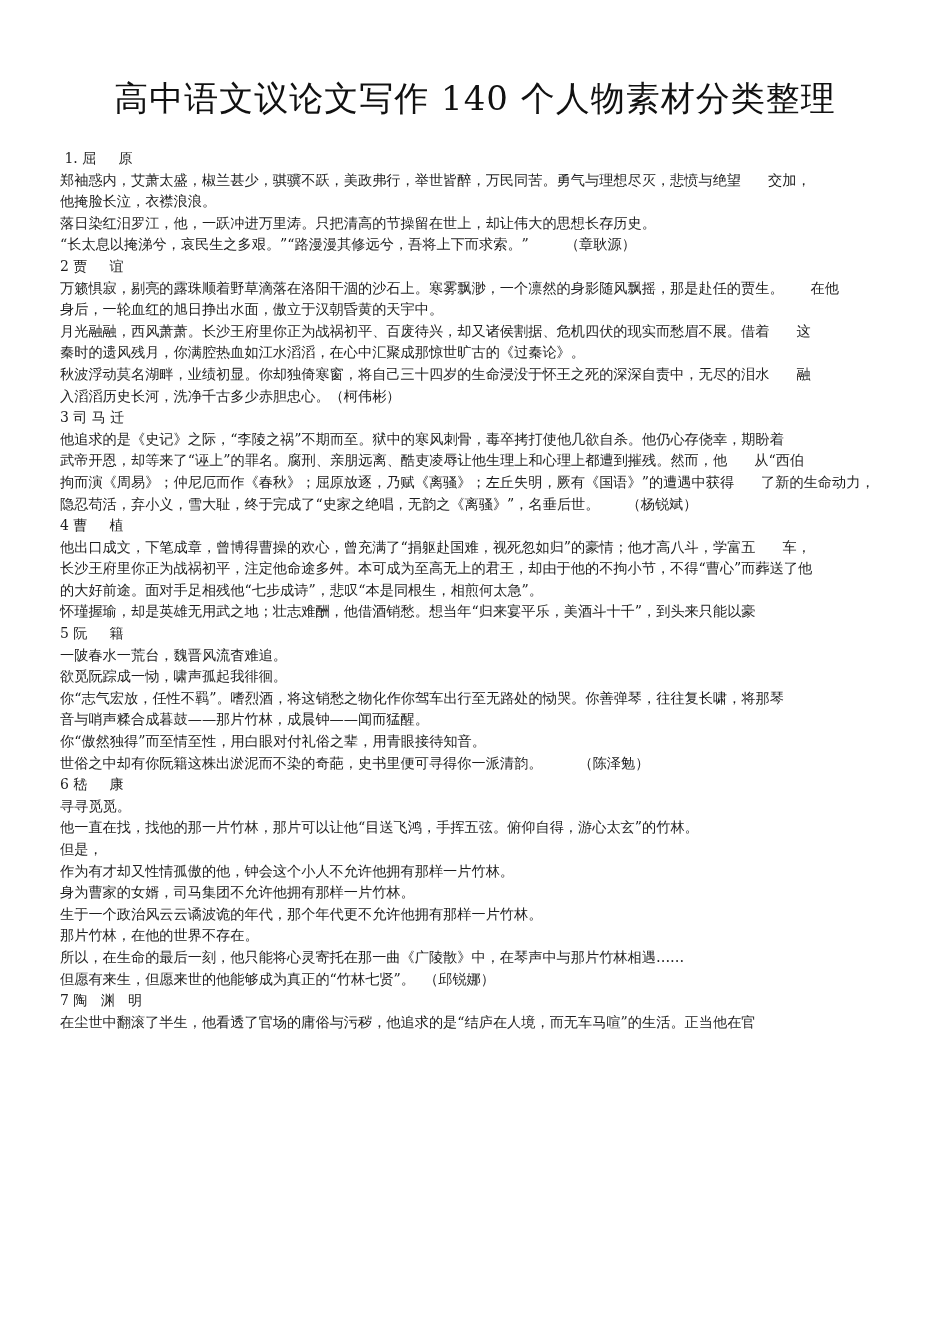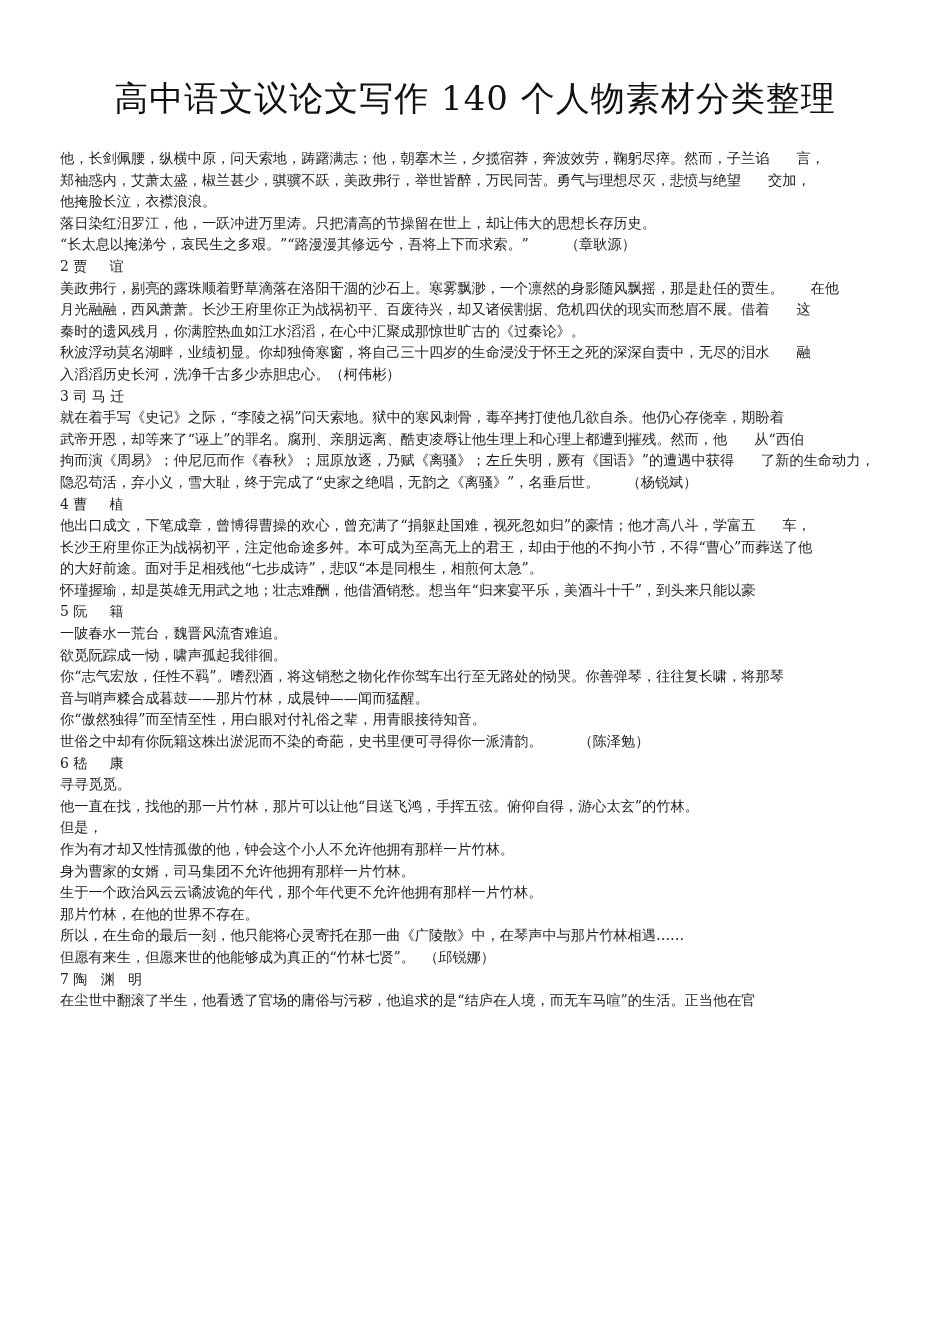--- a/index.html
+++ b/index.html
@@ -12,39 +12,40 @@
 </style>
 </head>
 <body>
 
 <div class="page">
   <div class="title">高中语文议论文写作 140 个人物素材分类整理</div>
 
   <div class="body">
 
     <div>
-      <div class="line">他，长剑佩腰，纵横中原，问天索地，踌躇满志；他，朝搴木兰，夕揽宿莽，奔波效劳，鞠躬尽瘁。然而，子兰谄      言，</div>
+      <div class="line heading"> 1. 屈     原</div>
       <div class="line">郑袖惑内，艾萧太盛，椒兰甚少，骐骥不跃，美政弗行，举世皆醉，万民同苦。勇气与理想尽灭，悲愤与绝望      交加，</div>
       <div class="line">他掩脸长泣，衣襟浪浪。</div>
       <div class="line">落日染红汨罗江，他，一跃冲进万里涛。只把清高的节操留在世上，却让伟大的思想长存历史。</div>
       <div class="line">“长太息以掩涕兮，哀民生之多艰。”“路漫漫其修远兮，吾将上下而求索。”        （章耿源）</div>
     </div>
 
     <div>
       <div class="line heading">2 贾     谊</div>
-      <div class="line">美政弗行，剔亮的露珠顺着野草滴落在洛阳干涸的沙石上。寒雾飘渺，一个凛然的身影随风飘摇，那是赴任的贾生。      在他</div>
+      <div class="line">万籁惧寂，剔亮的露珠顺着野草滴落在洛阳干涸的沙石上。寒雾飘渺，一个凛然的身影随风飘摇，那是赴任的贾生。      在他</div>
+      <div class="line">身后，一轮血红的旭日挣出水面，傲立于汉朝昏黄的天宇中。</div>
       <div class="line">月光融融，西风萧萧。长沙王府里你正为战祸初平、百废待兴，却又诸侯割据、危机四伏的现实而愁眉不展。借着      这</div>
       <div class="line">秦时的遗风残月，你满腔热血如江水滔滔，在心中汇聚成那惊世旷古的《过秦论》。</div>
       <div class="line">秋波浮动莫名湖畔，业绩初显。你却独倚寒窗，将自己三十四岁的生命浸没于怀王之死的深深自责中，无尽的泪水      融</div>
       <div class="line">入滔滔历史长河，洗净千古多少赤胆忠心。（柯伟彬）</div>
     </div>
 
     <div>
       <div class="line heading">3 司 马 迁</div>
-      <div class="line">就在着手写《史记》之际，“李陵之祸”问天索地。狱中的寒风刺骨，毒卒拷打使他几欲自杀。他仍心存侥幸，期盼着</div>
+      <div class="line">他追求的是《史记》之际，“李陵之祸”不期而至。狱中的寒风刺骨，毒卒拷打使他几欲自杀。他仍心存侥幸，期盼着</div>
       <div class="line">武帝开恩，却等来了“诬上”的罪名。腐刑、亲朋远离、酷吏凌辱让他生理上和心理上都遭到摧残。然而，他      从“西伯</div>
       <div class="line">拘而演《周易》；仲尼厄而作《春秋》；屈原放逐，乃赋《离骚》；左丘失明，厥有《国语》”的遭遇中获得      了新的生命动力，</div>
       <div class="line">隐忍苟活，弃小义，雪大耻，终于完成了“史家之绝唱，无韵之《离骚》”，名垂后世。      （杨锐斌）</div>
     </div>
 
     <div>
       <div class="line heading">4 曹     植</div>
       <div class="line">他出口成文，下笔成章，曾博得曹操的欢心，曾充满了“捐躯赴国难，视死忽如归”的豪情；他才高八斗，学富五      车，</div>
       <div class="line">长沙王府里你正为战祸初平，注定他命途多舛。本可成为至高无上的君王，却由于他的不拘小节，不得“曹心”而葬送了他</div>
       <div class="line">的大好前途。面对手足相残他“七步成诗”，悲叹“本是同根生，相煎何太急”。</div>

